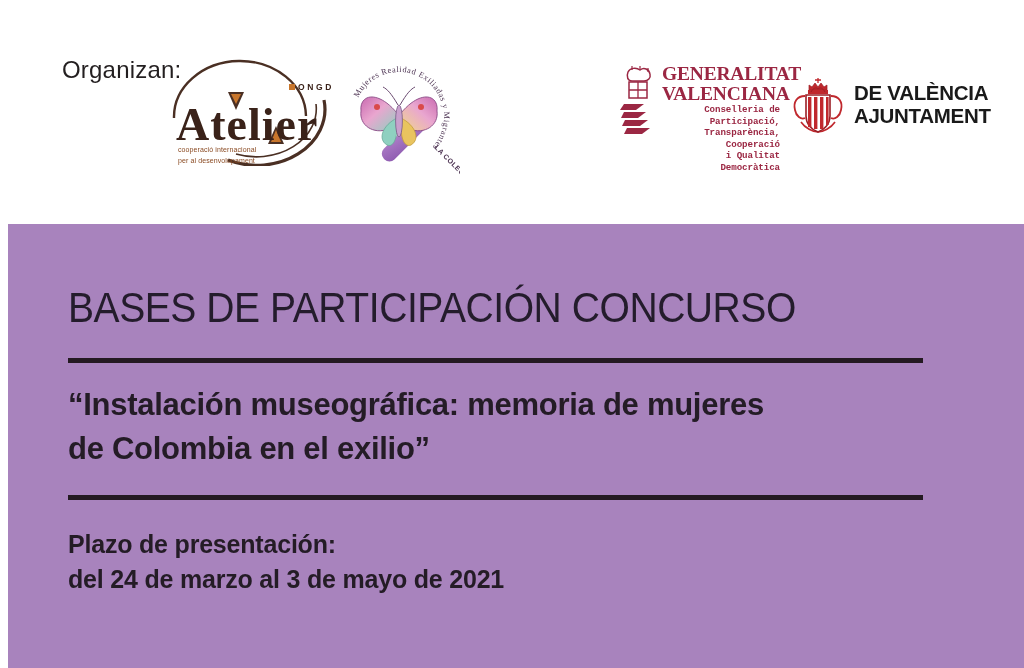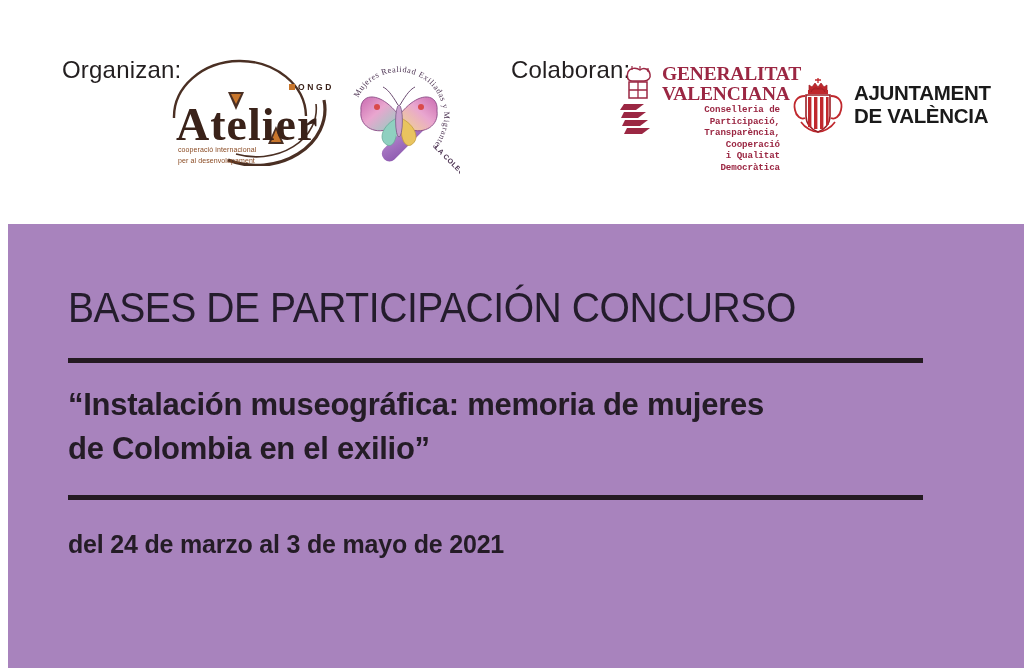--- a/index.html
+++ b/index.html
@@ -270,21 +270,20 @@
           <path d="M2,3 C16,10 22,24 12,30 C5,33 2,22 2,12 Z" fill="#e9c45f" stroke="#c39c3c" stroke-width="0.8"></path>
           <circle cx="-22" cy="-8" r="3" fill="#d94a4a"></circle>
           <circle cx="22" cy="-8" r="3" fill="#d94a4a"></circle>
           <ellipse cx="0" cy="6" rx="3.4" ry="16" fill="#c9a0cd" stroke="#7a5a86" stroke-width="0.8"></ellipse>
           <path d="M-1,-10 C-8,-22 -12,-26 -16,-28" fill="none" stroke="#6a4a70" stroke-width="1"></path>
           <path d="M1,-10 C8,-22 12,-26 16,-28" fill="none" stroke="#6a4a70" stroke-width="1"></path>
         </g>
       </svg>
     </div>
 
-    <div class="colaboran-label">Colaboran:</div>
 
     <div class="gva-logo">
       <div class="gva-emblem">
         <svg width="36" height="72" viewBox="0 0 36 72">
 
           <path d="M8,6 C10,2 16,1 20,4 C24,1 29,3 30,8 C31,12 28,15 24,15 L12,15 C8,15 6,11 8,6 Z" fill="none" stroke="#9b2743" stroke-width="1.5"></path>
           <path d="M12,4 L12,0 M20,3 L20,-1 M28,6 L28,2" stroke="#9b2743" stroke-width="1.2"></path>
           <rect x="9" y="16" width="18" height="16" fill="none" stroke="#9b2743" stroke-width="1.5"></rect>
           <path d="M18,16 L18,32 M9,24 L27,24" stroke="#9b2743" stroke-width="1.3"></path>
 
@@ -325,36 +324,37 @@
             <rect x="19" y="21" width="3.4" height="30"></rect>
             <rect x="25" y="21" width="3.4" height="32"></rect>
             <rect x="31" y="21" width="3.4" height="32"></rect>
             <rect x="37" y="21" width="2.6" height="28"></rect>
           </g>
 
           <path d="M22,16 C24,12 27,11 29,13 C31,11 34,12 36,16" fill="none" stroke="#9b1f26" stroke-width="1"></path>
         </svg>
       </div>
       <div class="ajt-text">
+        <div class="ajt-line">DE VALÈNCIA</div>
         <div class="ajt-line">AJUNTAMENT</div>
-        <div class="ajt-line">DE VALÈNCIA</div>
       </div>
     </div>
 
   </div>
 
   <div class="purple-band">
 
     <div class="heading-main">BASES DE PARTICIPACIÓN CONCURSO</div>
 
     <div class="rule rule-top"></div>
 
     <div class="heading-quote">“Instalación museográfica: memoria de mujeres de Colombia en el exilio”</div>
 
     <div class="rule rule-bottom"></div>
 
     <div class="deadline">
+      <div>Plazo de presentación:</div>
       <div>del 24 de marzo al 3 de mayo de 2021</div>
     </div>
 
   </div>
 
 </div>
 
 </body></html>

